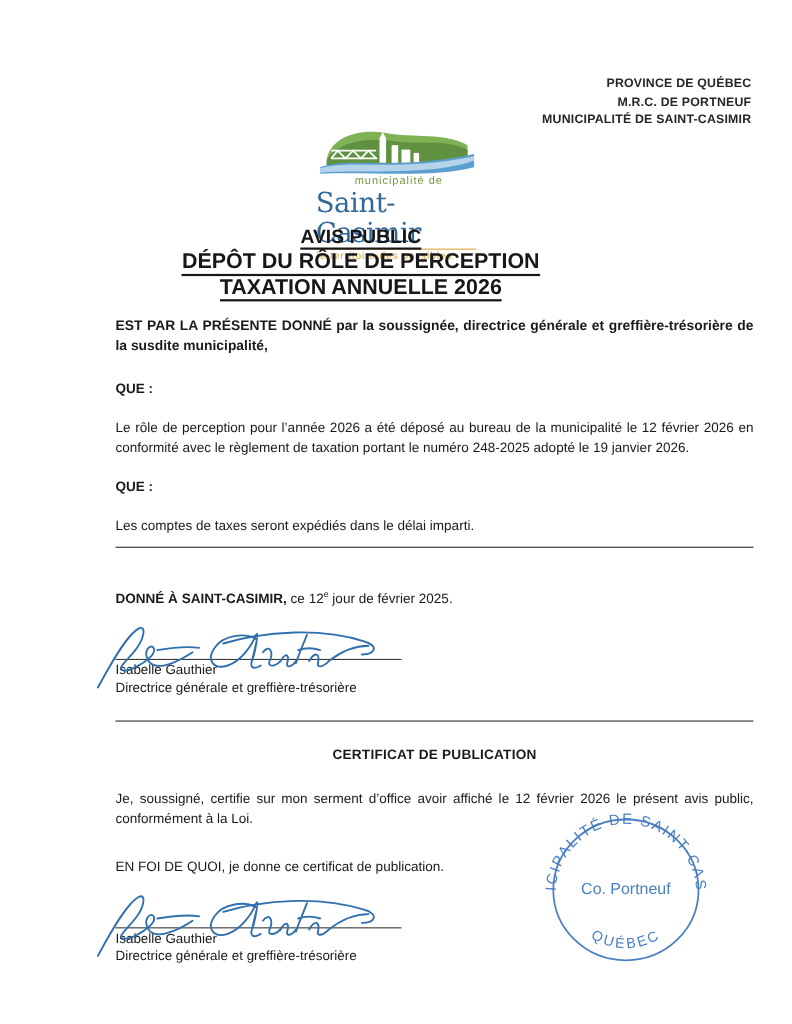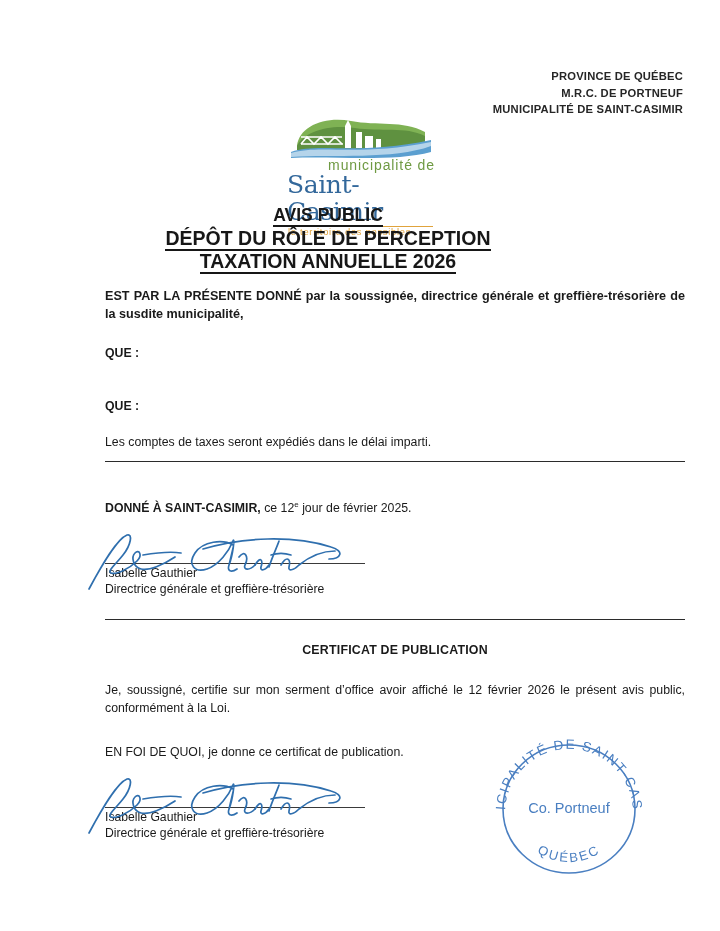--- a/index.html
+++ b/index.html
@@ -44,24 +44,24 @@
     transform: translateX(-50%);
     width: 150px;
     text-align: center;
   }
   .logo-art {
     width: 150px;
     height: 48px;
     display: block;
   }
   .logo-muni {
-    font-size: 14px;
+    font-size: 10px;
     color: #6f9a43;
     letter-spacing: 0.9px;
-    text-align: right;
+    text-align: center;
     padding-left: 5px;
     margin-top: -1px;
     line-height: 12px;
   }
   .logo-name {
     font-family: "DejaVu Serif", serif;
     font-size: 25px;
     color: #33689b;
     letter-spacing: -0.4px;
     line-height: 27px;
@@ -233,20 +233,21 @@
   </div>
 
   <div class="content">
 
     <p class="lead">EST PAR LA PRÉSENTE DONNÉ par la soussignée, directrice générale et greffière-trésorière de la susdite municipalité,</p>
 
     <div class="sp-22"></div>
     <p class="que">QUE :</p>
 
     <div class="sp-18"></div>
+    <p class="para">Le rôle de perception pour l’année 2026 a été déposé au bureau de la municipalité le 12 février 2026 en conformité avec le règlement de taxation portant le numéro 248-2025 adopté le 19 janvier 2026.</p>
 
     <div class="sp-18"></div>
     <p class="que">QUE :</p>
 
     <div class="sp-18"></div>
     <p class="para">Les comptes de taxes seront expédiés dans le délai imparti.</p>
 
     <div class="sp-10"></div>
     <hr class="rule">
 

